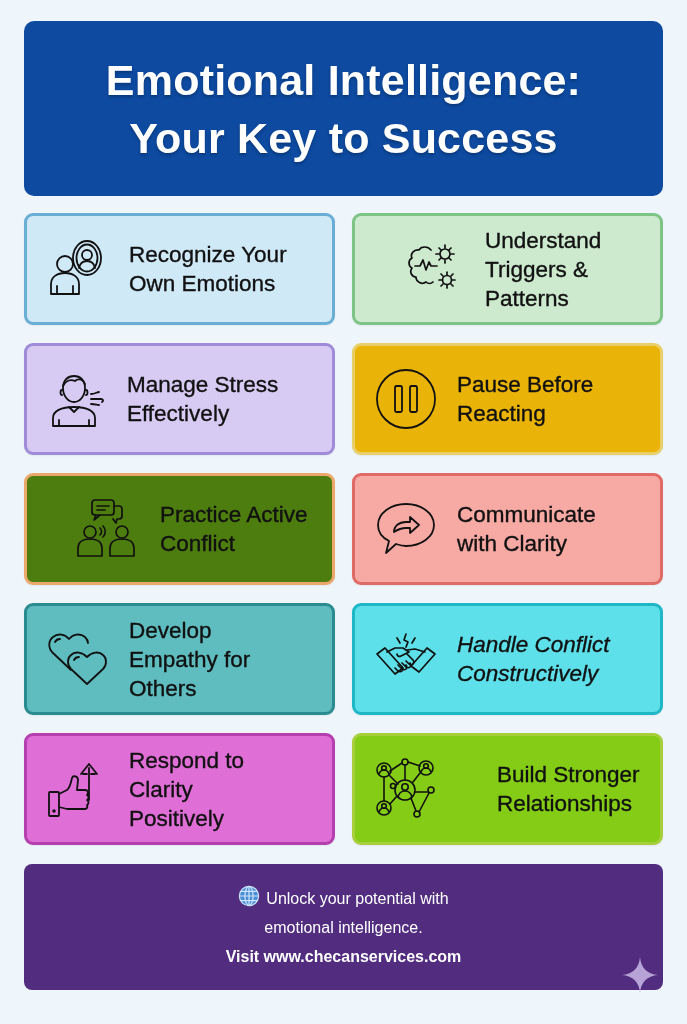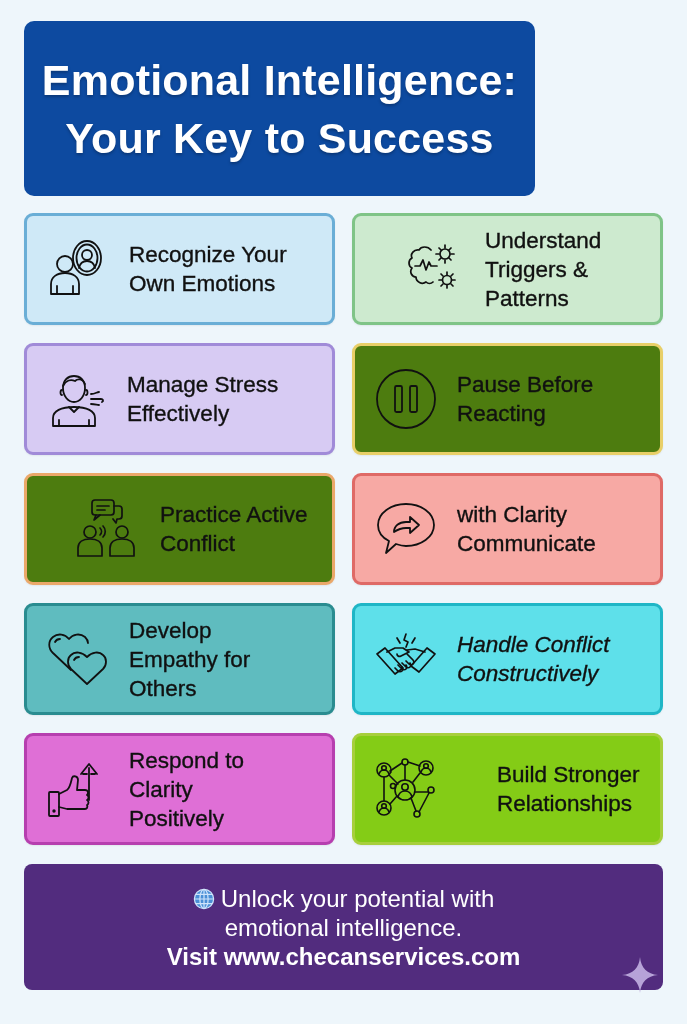--- a/index.html
+++ b/index.html
@@ -6,21 +6,21 @@
   html, body { width: 687px; height: 1024px; }
   body {
     background: #eef6fb;
     font-family: "Liberation Sans", "DejaVu Sans", sans-serif;
     position: relative;
     overflow: hidden;
   }
   .header {
     position: absolute;
     left: 24px; top: 21px;
-    width: 511px; height: 175px;
+    width: 639px; height: 175px;
     background: #0d4aa0;
     border-radius: 10px;
     display: flex; align-items: center; justify-content: center;
     text-align: center;
   }
   .header h1 {
     color: #ffffff;
     font-weight: bold;
     font-size: 43px;
     line-height: 58px;
@@ -62,21 +62,21 @@
   .footer {
     position: absolute;
     left: 24px; top: 864px;
     width: 639px; height: 126px;
     background: #522c7e;
     border-radius: 8px;
     display: flex; flex-direction: column; align-items: center; justify-content: center;
     text-align: center;
     color: #ffffff;
   }
-  .footer .line { font-size: 24px; line-height: 29px; }
+  .footer .line { font-size: 16px; line-height: 29px; }
   .footer .line.bold { font-weight: bold; }
   .footer .globe {
     display: inline-block;
     width: 22px; height: 22px;
     vertical-align: -3px;
     margin-right: 6px;
   }
   .sparkle {
     position: absolute;
     left: 620px; top: 955px;
@@ -142,21 +142,21 @@
         <path d="M26 41l5 5 5-5"></path>
         <path d="M48 28c4 0 6-2 8-2M48 33h10c2 0 3 2 1 3M48 38c4 0 6 1 8 1"></path>
       </svg>
     </span>
     <div class="label">
       <div>Manage Stress</div>
         <div>Effectively</div>
     </div>
   </div>
 
-  <div class="card" style="background: #4d7c0f; border-color: rgb(232, 207, 104);">
+  <div class="card" style="background: #eab308; border-color: rgb(232, 207, 104);">
     <span class="icon">
       <svg viewBox="0 0 66 66" fill="none" stroke="#111" stroke-width="1.8">
         <circle cx="33" cy="33" r="29"></circle>
         <rect x="22" y="20" width="7" height="26" rx="1.5"></rect>
         <rect x="37" y="20" width="7" height="26" rx="1.5"></rect>
       </svg>
     </span>
     <div class="label">
       <div>Pause Before</div>
         <div>Reacting</div>
@@ -184,22 +184,22 @@
   </div>
 
   <div class="card" style="background: rgb(247, 169, 164); border-color: rgb(223, 106, 102);">
     <span class="icon">
       <svg viewBox="0 0 66 66" fill="none" stroke="#111" stroke-width="1.8" stroke-linecap="round" stroke-linejoin="round">
         <path d="M33 8c15 0 28 9 28 21s-13 21-28 21c-4 0-7-1-10-2l-10 9 3-12C8 41 5 35 5 29 5 17 18 8 33 8z"></path>
         <path d="M21 36c0-6 5-10 12-10h4v-5l9 8-9 8v-5h-4c-5 0-9 2-12 4z"></path>
       </svg>
     </span>
     <div class="label">
-      <div>with Clarity</div>
-        <div>Communicate</div>
+      <div>Communicate</div>
+        <div>with Clarity</div>
     </div>
   </div>
 
   <div class="card" style="background: rgb(95, 188, 191); border-color: rgb(42, 140, 144);">
     <span class="icon">
       <svg viewBox="0 0 66 66" fill="none" stroke="#111" stroke-width="1.8" stroke-linecap="round" stroke-linejoin="round">
         <path d="M26 44L8 27c-5-5-5-12 0-16 5-4 12-3 16 2 4-5 11-6 16-2 2 2 3 4 3 6"></path>
         <path d="M10 16c1-2 3-3 5-3"></path>
         <path d="M42 58L26 43c-4-4-4-11 0-14 4-4 11-3 16 2 5-5 12-6 16-2 4 3 4 10 0 14z"></path>
         <path d="M29 34c1-2 3-3 5-3"></path>

